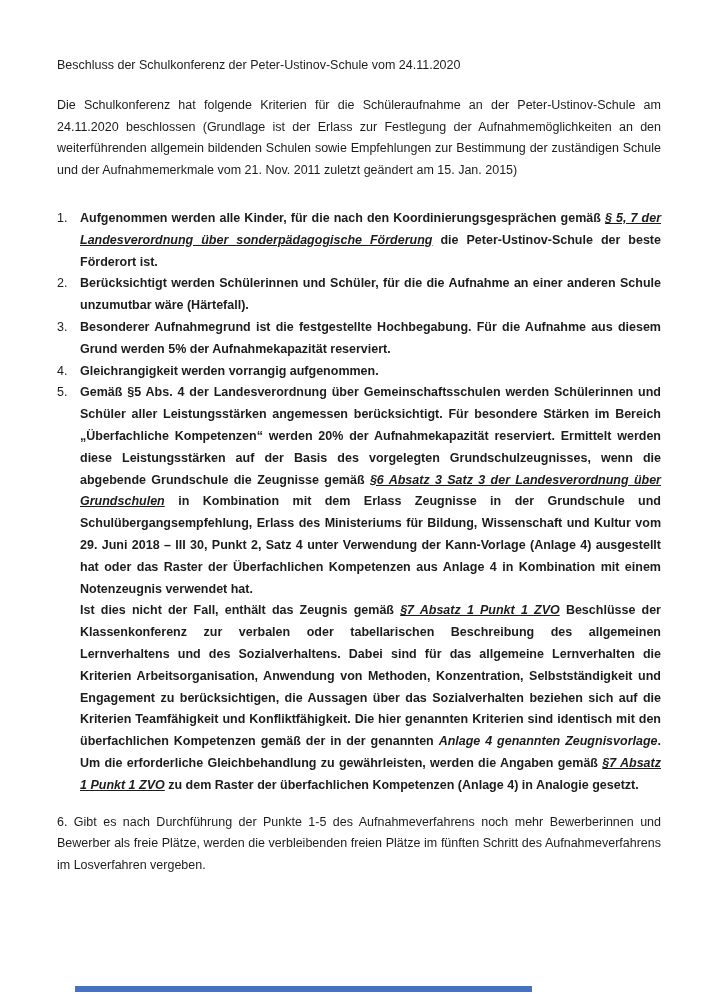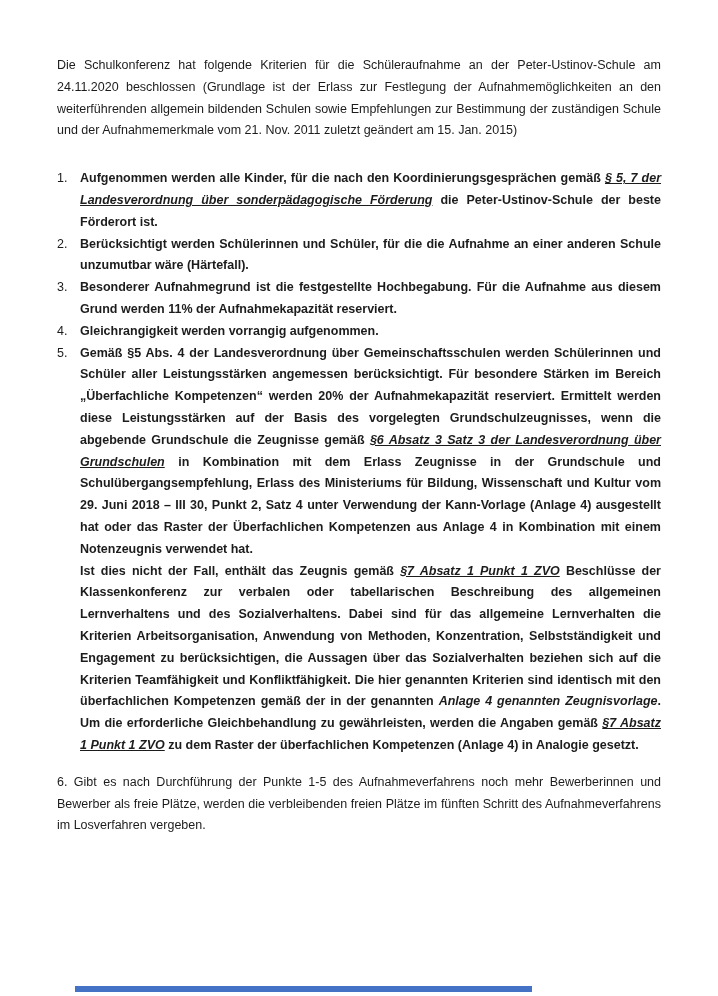--- a/index.html
+++ b/index.html
@@ -60,38 +60,39 @@
     left: 75px;
     top: 986px;
     width: 457px;
     height: 6px;
   }
 </style>
 </head>
 <body>
 
 <div class="page">
+  <p class="subtitle">Beschluss der Schulkonferenz der Peter-Ustinov-Schule vom 24.11.2020</p>
   <p class="intro">Die Schulkonferenz hat folgende Kriterien für die Schüleraufnahme an der Peter-Ustinov-Schule am 24.11.2020 beschlossen (Grundlage ist der Erlass zur Festlegung der Aufnahmemöglichkeiten an den weiterführenden allgemein bildenden Schulen sowie Empfehlungen zur Bestimmung der zuständigen Schule und der Aufnahmemerkmale vom 21. Nov. 2011 zuletzt geändert am 15. Jan. 2015)</p>
   <div class="criteria" id="criteria-list">
       <div class="item">
         <span class="num">1.</span>
         <div class="item-body">
           <div class="item-par"><span>Aufgenommen werden alle Kinder, für die nach den Koordinierungsgesprächen gemäß </span><span class="ital under">§ 5, 7 der Landesverordnung über sonderpädagogische Förderung</span><span> die Peter-Ustinov-Schule der beste Förderort ist.</span></div>
         </div>
       </div>
       <div class="item">
         <span class="num">2.</span>
         <div class="item-body">
           <div class="item-par"><span>Berücksichtigt werden Schülerinnen und Schüler, für die die Aufnahme an einer anderen Schule unzumutbar wäre (Härtefall).</span></div>
         </div>
       </div>
       <div class="item">
         <span class="num">3.</span>
         <div class="item-body">
-          <div class="item-par"><span>Besonderer Aufnahmegrund ist die festgestellte Hochbegabung. Für die Aufnahme aus diesem Grund werden 11% der Aufnahmekapazität reserviert.</span></div>
+          <div class="item-par"><span>Besonderer Aufnahmegrund ist die festgestellte Hochbegabung. Für die Aufnahme aus diesem Grund werden 5% der Aufnahmekapazität reserviert.</span></div>
         </div>
       </div>
       <div class="item">
         <span class="num">4.</span>
         <div class="item-body">
           <div class="item-par"><span>Gleichrangigkeit werden vorrangig aufgenommen.</span></div>
         </div>
       </div>
       <div class="item">
         <span class="num">5.</span>

